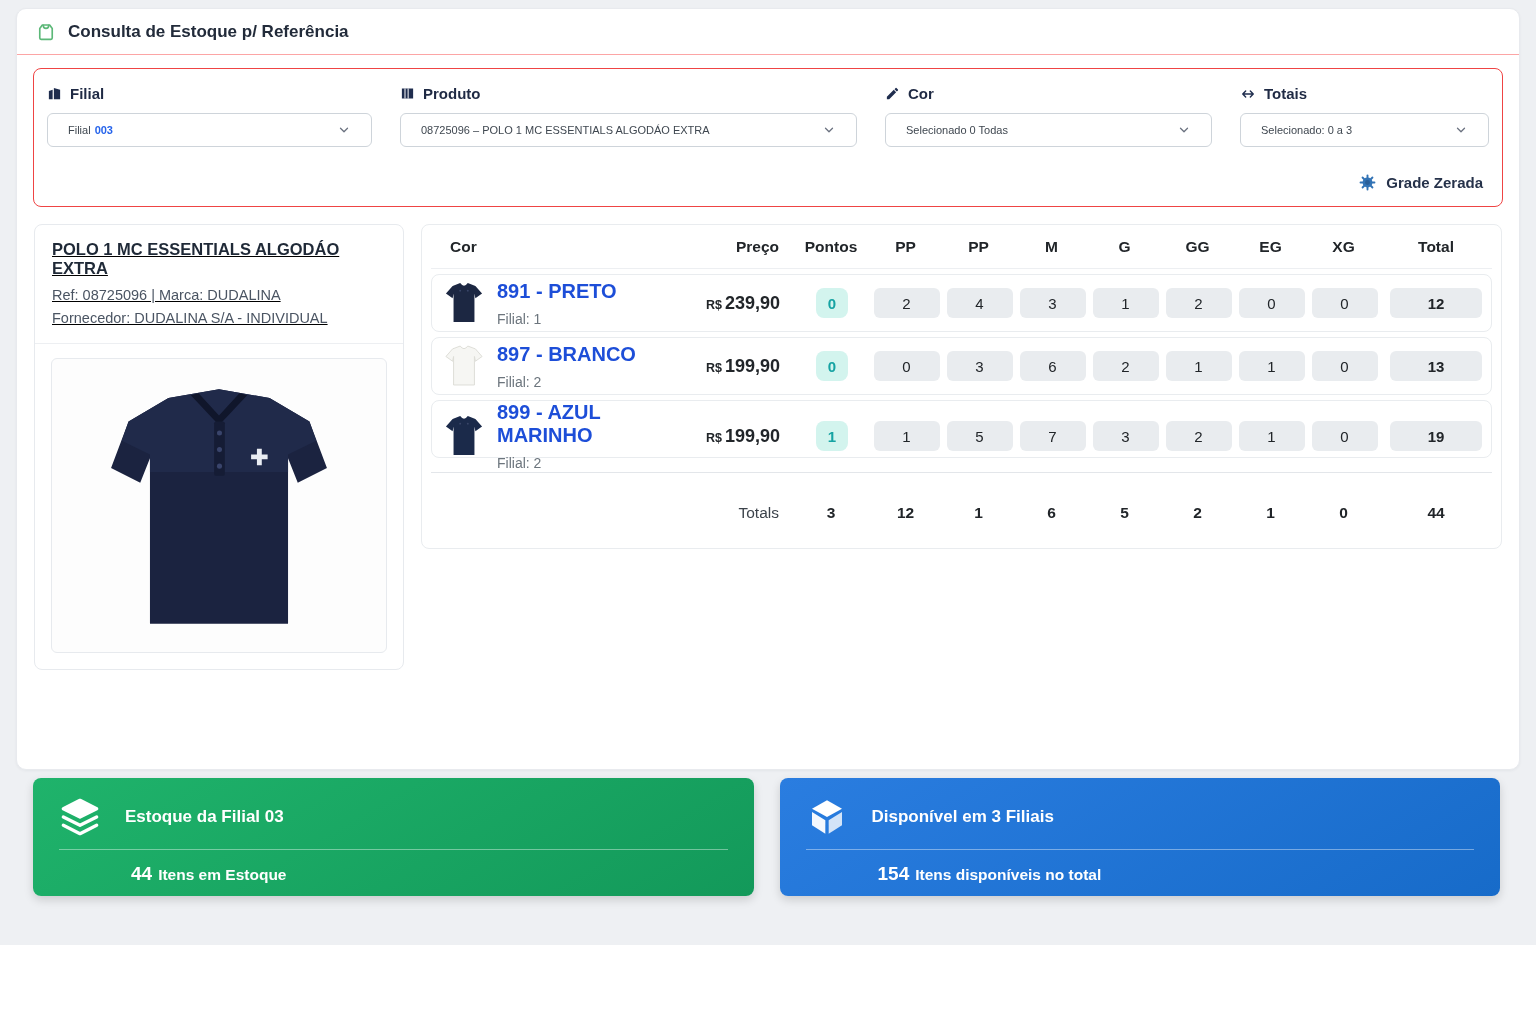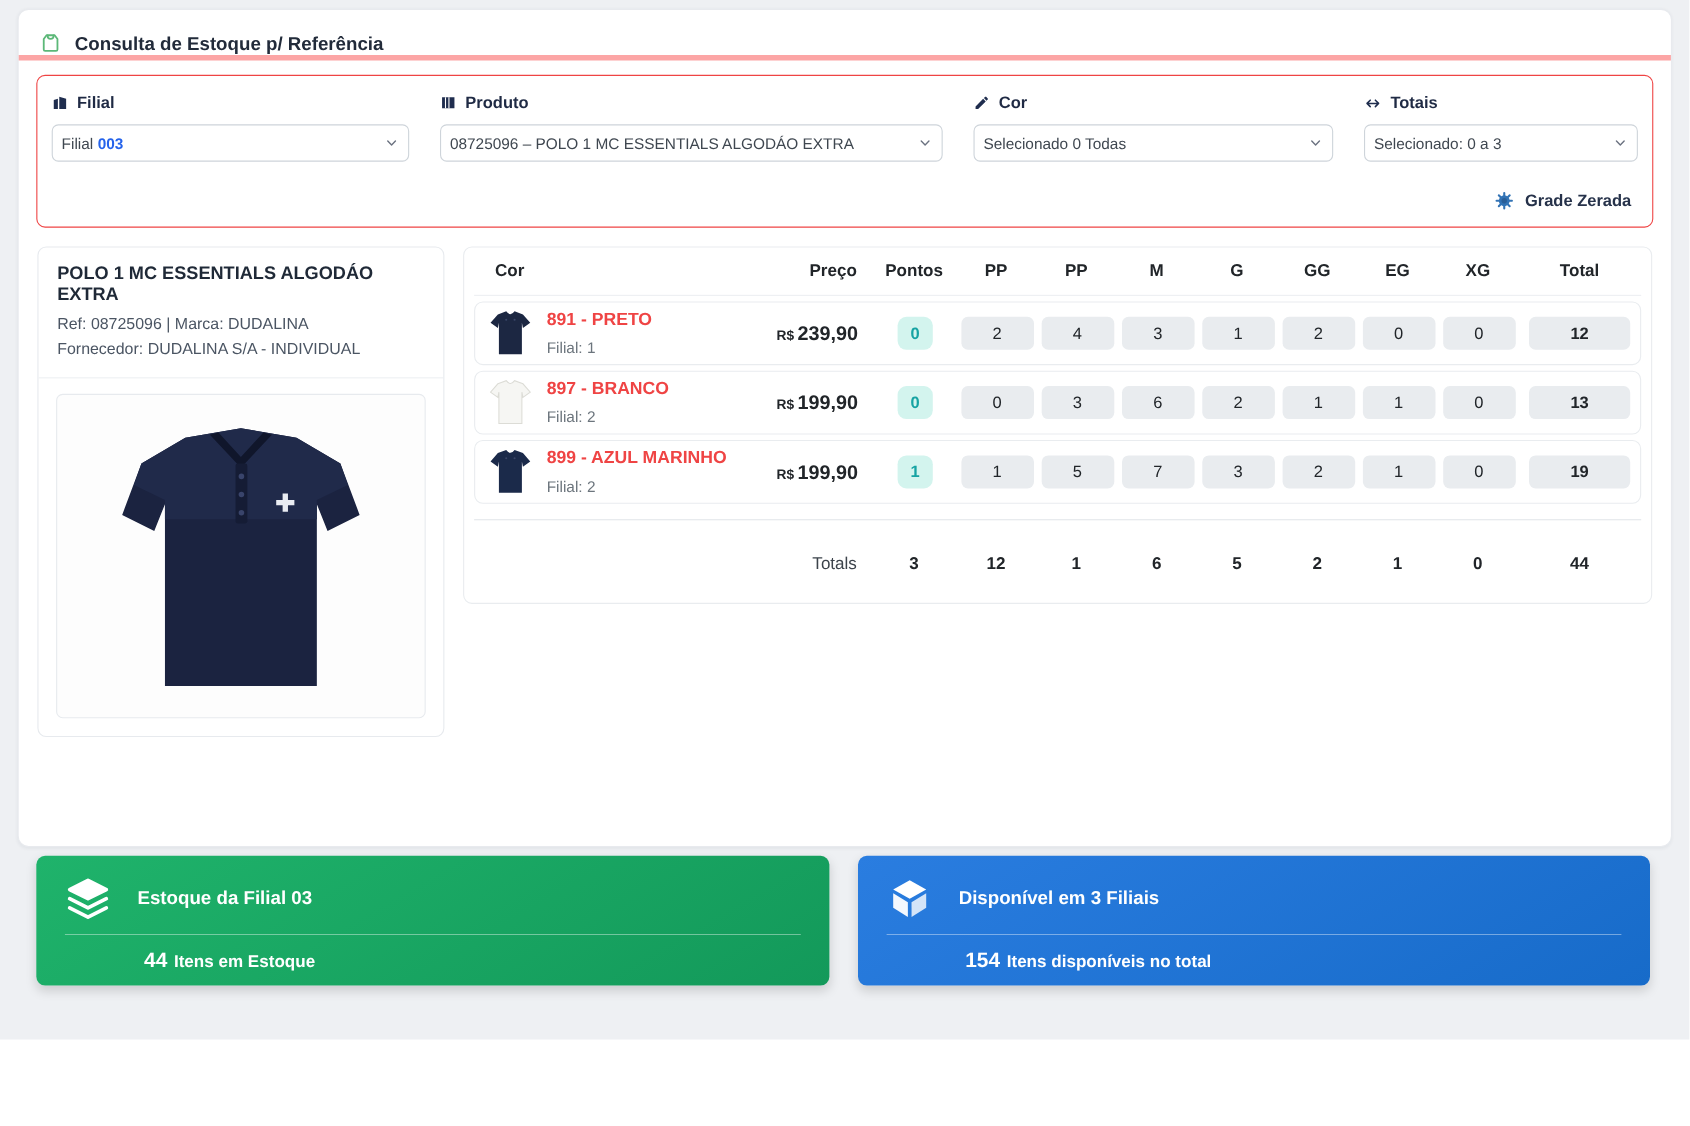--- a/index.html
+++ b/index.html
@@ -3,53 +3,53 @@
 <meta charset="utf-8">
 <style>
   * { margin:0; padding:0; box-sizing:border-box; }
   html,body { width:1536px; height:1024px; background:#fff; font-family:"Liberation Sans",sans-serif; overflow:hidden; position:relative; }
   .page-band { position:absolute; top:0; left:0; width:1536px; height:945px; background:#eef0f3; }
   .wrap { position:relative; }
 
   
   .main-card { position:absolute; left:16px; top:8px; width:1504px; height:762px;
     background:#fff; border:1px solid #e8eaee; border-radius:10px; box-shadow:0 1px 3px rgba(20,30,50,.05); }
-  .titlebar { display:flex; align-items:flex-end; gap:11px; height:46px; padding:0 18px; border-bottom:5px solid #fca5a5; }
+  .titlebar { display:flex; align-items:center; gap:11px; height:46px; padding:0 18px; border-bottom:1px solid #fca5a5; }
   .titlebar .ttl { font-size:17px; font-weight:700; color:#222b3a; }
 
   
   .filters { margin:13px 16px 0; border:1px solid #ef4444; border-radius:8px; padding:16px 13px 14px; }
   .filter-grid { display:grid; grid-template-columns:325px 457px 327px 249px; column-gap:28px; }
   .flabel { display:flex; align-items:center; gap:8px; font-size:15px; font-weight:700; color:#1f2a44; margin-bottom:11px; }
   .select { height:34px; border:1px solid #ced4da; border-radius:6px; background:#fff;
-    display:flex; align-items:center; justify-content:space-between; padding:0 8px; font-size:14px; color:#3f4750; cursor:pointer; }
+    display:flex; align-items:center; justify-content:space-between; padding:0 20px; font-size:11px; color:#3f4750; cursor:pointer; }
   .select .val b { color:#2563eb; font-weight:700; margin-left:4px; }
   .grade-row { display:flex; align-items:center; justify-content:flex-end; gap:9px; margin-top:26px; padding-right:6px;
     font-size:15px; font-weight:600; color:#26324a; }
 
   
   .content-row { display:flex; gap:17px; padding:17px 17px 0; align-items:flex-start; }
 
   .product-panel { width:370px; background:#fff; border:1px solid #e7eaee; border-radius:8px; }
-  .pinfo { padding:15px 17px 17px; border-bottom:1px solid #edeff2; }
+  .pinfo { padding:15px 17px 17px; border-bottom:1px solid #edeff2;text-decoration:underline; }
   .pname { font-size:16.5px; font-weight:700; color:#1f2937; margin-bottom:9px; }
   .pline { font-size:14.5px; color:#4b5563; margin-top:7px; }
   .pimg-box { margin:14px 16px 16px; border:1px solid #e7eaee; border-radius:6px; height:295px;
     display:flex; align-items:center; justify-content:center; background:#fdfdfd; overflow:hidden; }
 
   .table-panel { flex:1; background:#fff; border:1px solid #e9ecef; border-radius:8px; padding:0 9px 26px; }
   .tgrid { display:grid; grid-template-columns:252px 110px 76px repeat(7,73px) 1fr; align-items:center; }
   .thead { padding:13px 0 12px; border-bottom:1px solid #edeff2; font-size:15.5px; font-weight:700; color:#212529; }
   .thead .h-cor { padding-left:19px; }
   .h-c { text-align:center; }
   .h-r { text-align:right; padding-right:14px; }
   .trow { border:1px solid #e9ecef; border-radius:8px; height:58px; margin-top:5px; background:#fff; cursor:pointer; }
   .cell-cor { display:flex; align-items:center; gap:14px; padding-left:13px; }
   .thumb { width:38px; height:44px; flex:0 0 auto; }
-  .cname { font-size:16px; font-weight:600; color:#ef4444; }
+  .cname { font-size:20px; font-weight:600; color:#1d4ed8; }
   .cfilial { font-size:14px; color:#6c757d; margin-top:8px; }
   .price-cell { text-align:right; padding-right:14px; white-space:nowrap; }
   .cur { font-size:12.5px; font-weight:700; color:#212529; margin-right:3px; }
   .amount { font-size:18px; font-weight:800; color:#212529; }
   .pts { width:32px; height:30px; margin:0 auto; border-radius:8px; background:#d3f4ee; color:#16a3a3;
     font-size:15px; font-weight:700; display:flex; align-items:center; justify-content:center; }
   .chip { width:66px; height:30px; margin:0 auto; border-radius:6px; background:#e9ecef; color:#212529;
     font-size:15px; display:flex; align-items:center; justify-content:center; }
   .chip.total { width:92px; font-weight:800; }
   .totals { margin-top:14px; border-top:1px solid #e3e6ea; padding-top:31px; }

